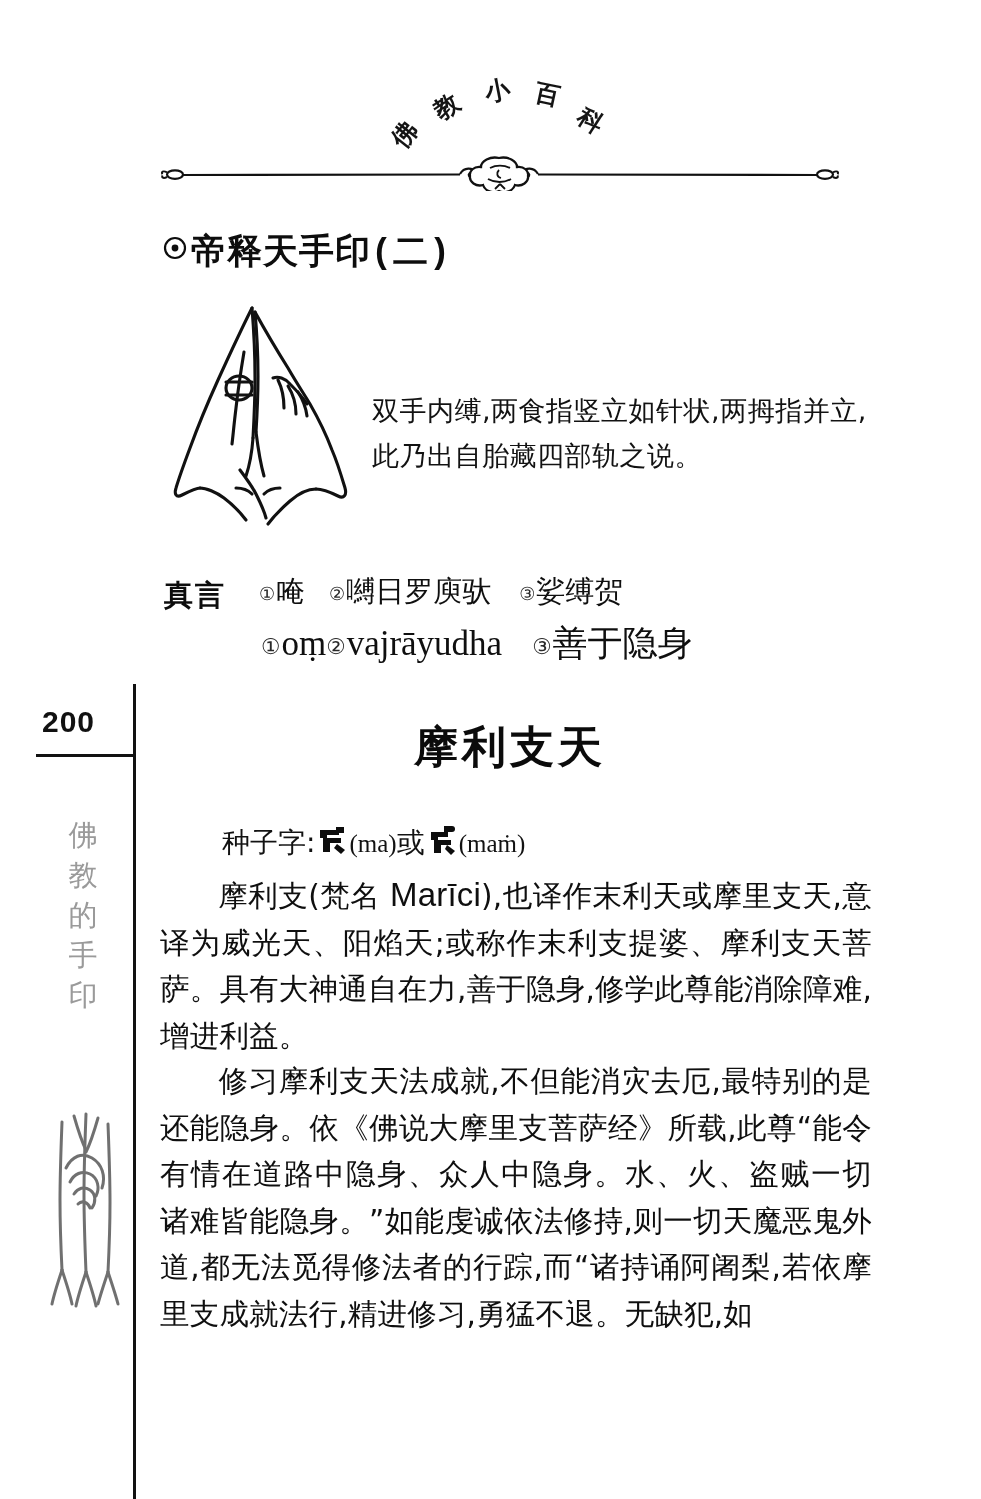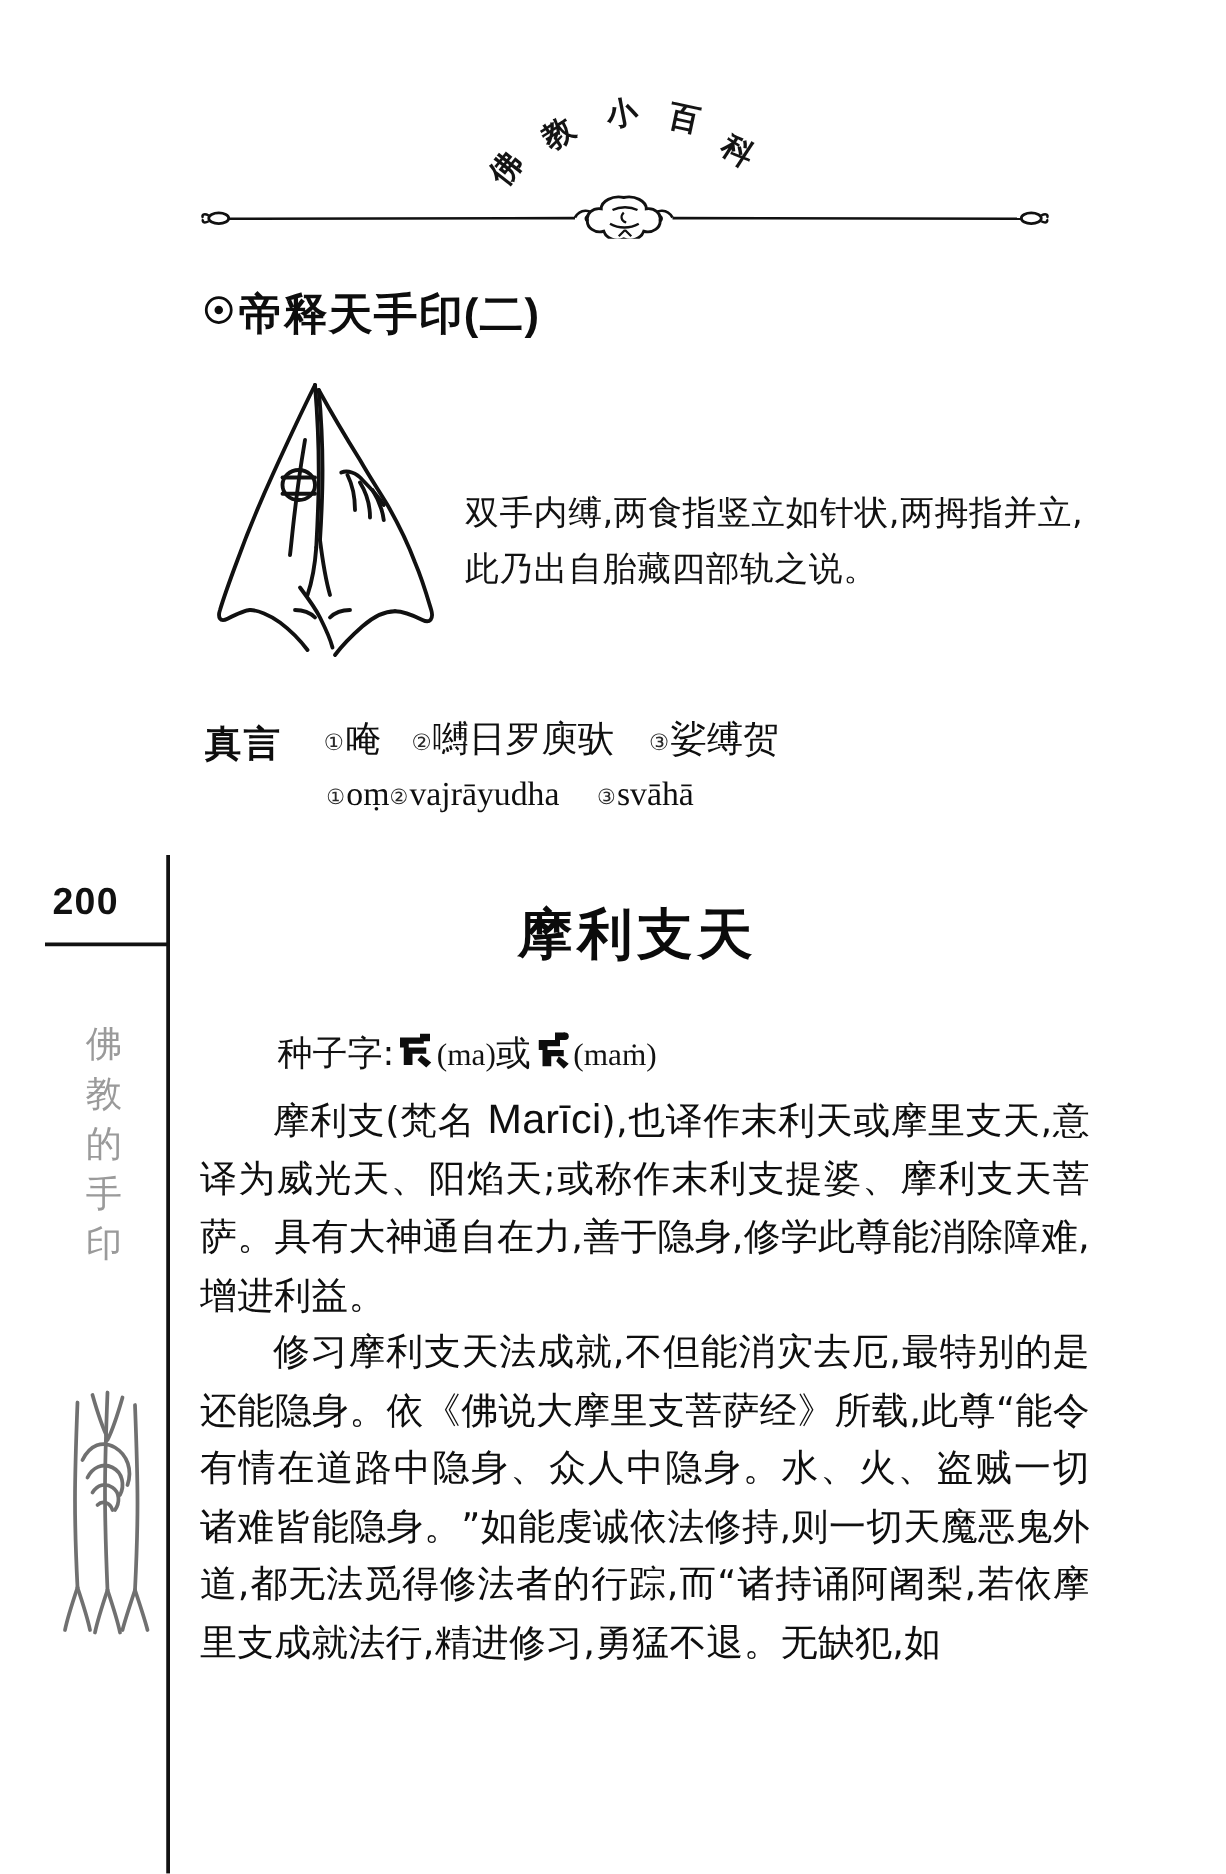--- a/index.html
+++ b/index.html
@@ -105,21 +105,21 @@
     width: 84px;
     height: 210px;
     opacity: 0.62;
   }
 
   
   .entry-heading {
     position: absolute;
     left: 162px;
     top: 228px;
-    font-family: Liberation Sans, sans-serif;
+    font-family: Liberation Mono, monospace;
     font-weight: bold;
     font-size: 35px;
     letter-spacing: 1px;
     color: #0d0d0d;
     white-space: nowrap;
   }
   .entry-heading .bullet-dot {
     display: inline-block;
     vertical-align: 2px;
     margin-right: 3px;
@@ -174,21 +174,21 @@
     display: inline-block;
     vertical-align: baseline;
   }
   .mantra-row.cjk .mantra-seg {
     font-family: Liberation Sans, sans-serif;
     font-size: 29px;
     color: #0f0f0f;
   }
   .mantra-row.roman .mantra-seg {
     font-family: "Liberation Serif", "DejaVu Serif", serif;
-    font-size: 27px;
+    font-size: 35px;
     color: #0f0f0f;
   }
   .mantra-num {
     font-size: 0.62em;
     vertical-align: 1px;
     margin-right: 1px;
     color: #2a2a2a;
   }
   .mantra-row.cjk .s1 { margin-left: 0px; }
   .mantra-row.cjk .s2 { margin-left: 24px; }
@@ -352,21 +352,21 @@
   <div class="mudra-description">双手内缚,两食指竖立如针状,两拇指并立,此乃出自胎藏四部轨之说。</div>
 
   <div class="mantra-block">
     <div class="mantra-label">真言</div>
 
     <div class="mantra-row cjk">
       <span class="mantra-seg s1"><span class="mantra-num">①</span><span>唵</span></span><span class="mantra-seg s2"><span class="mantra-num">②</span><span>嚩日罗庾驮</span></span><span class="mantra-seg s3"><span class="mantra-num">③</span><span>娑缚贺</span></span>
     </div>
 
     <div class="mantra-row roman">
-      <span class="mantra-seg s1"><span class="mantra-num">①</span><span>oṃ</span></span><span class="mantra-seg s2"><span class="mantra-num">②</span><span>vajrāyudha</span></span><span class="mantra-seg s3"><span class="mantra-num">③</span><span>svāhā</span></span>
+      <span class="mantra-seg s1"><span class="mantra-num">①</span><span>oṃ</span></span><span class="mantra-seg s2"><span class="mantra-num">②</span><span>vajrāyudha</span></span><span class="mantra-seg s3"><span class="mantra-num">③</span><span>善于隐身</span></span>
     </div>
   </div>
 
   <div class="page-number">200</div>
   <div class="hrule-under-page-num"></div>
   <div class="vrule"></div>
 
   <div class="sidebar-vertical-text">
     <span>佛</span>
     <span>教</span>

